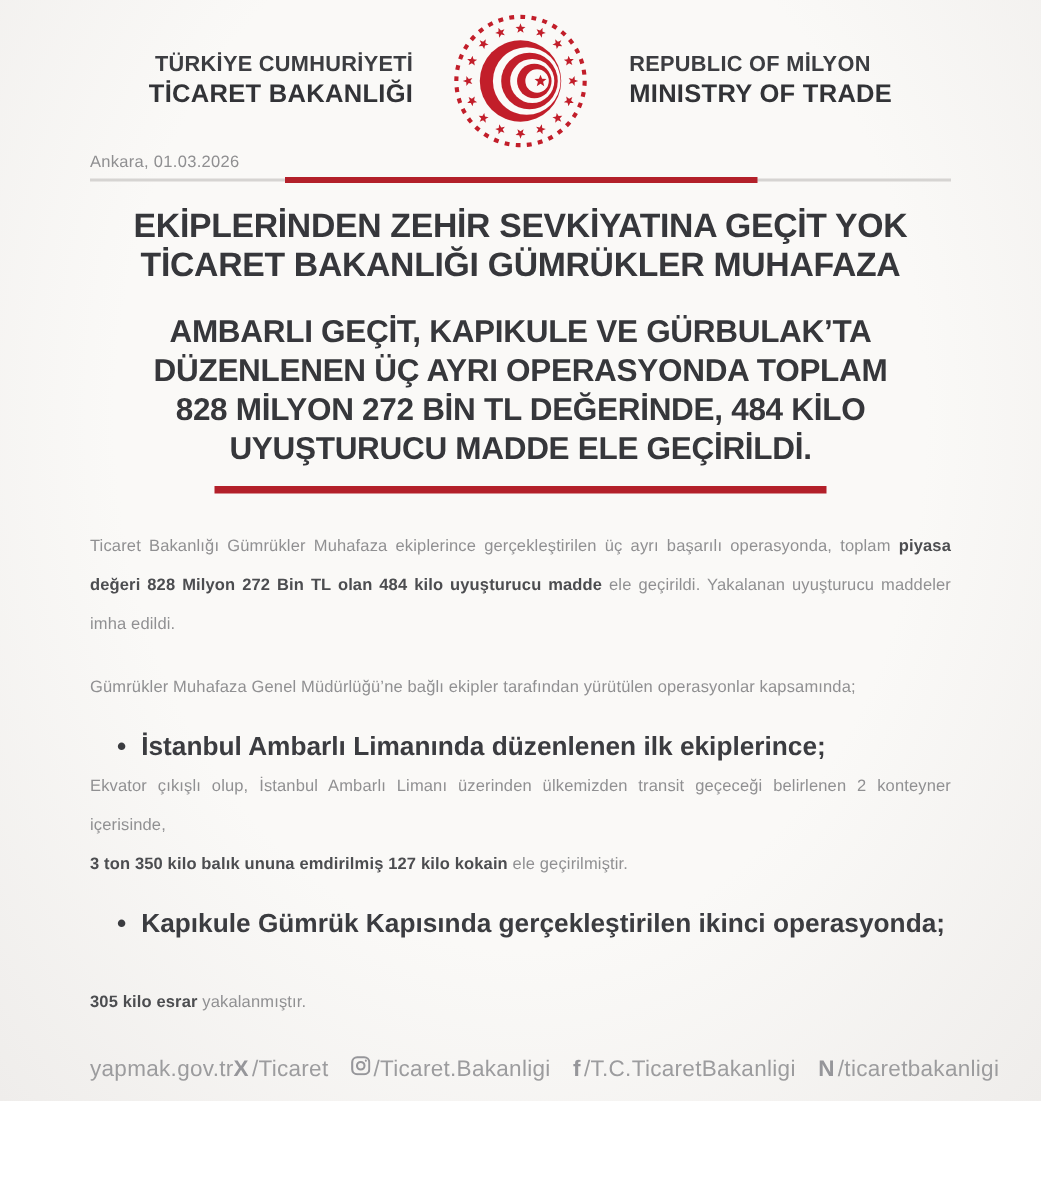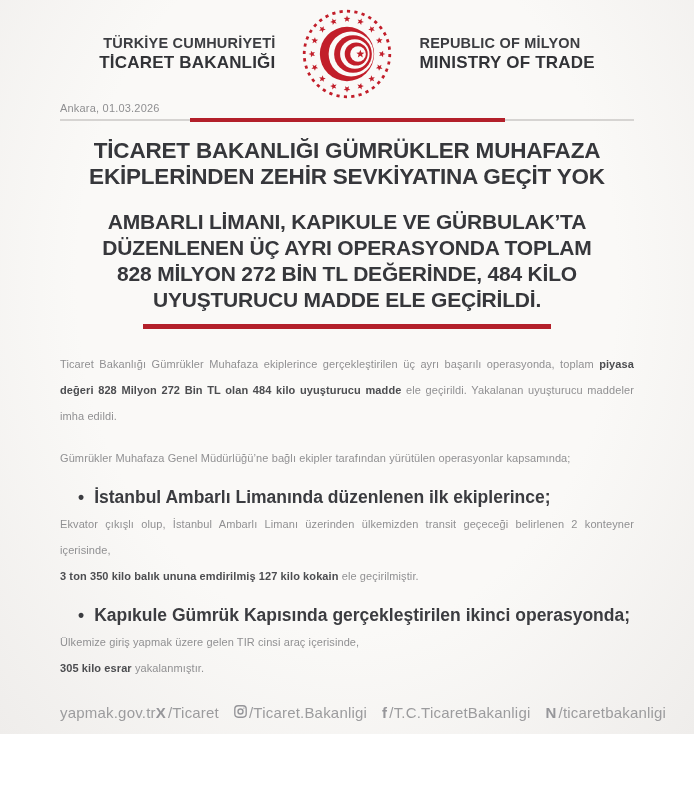--- a/index.html
+++ b/index.html
@@ -120,26 +120,26 @@
   </header>
 
   <div class="dateline-row">
     <div class="dateline">Ankara, 01.03.2026</div>
     <div class="rule">
       <span class="rule-red"></span>
     </div>
   </div>
 
   <h1 class="headline">
+    <div>EKİPLERİNDEN ZEHİR SEVKİYATINA GEÇİT YOK</div>
     <div>TİCARET BAKANLIĞI GÜMRÜKLER MUHAFAZA</div>
-    <div>EKİPLERİNDEN ZEHİR SEVKİYATINA GEÇİT YOK</div>
   </h1>
 
   <h2 class="subheadline">
-    <div>AMBARLI LİMANI, KAPIKULE VE GÜRBULAK’TA</div>
+    <div>AMBARLI GEÇİT, KAPIKULE VE GÜRBULAK’TA</div>
     <div>DÜZENLENEN ÜÇ AYRI OPERASYONDA TOPLAM</div>
     <div>828 MİLYON 272 BİN TL DEĞERİNDE, 484 KİLO</div>
     <div>UYUŞTURUCU MADDE ELE GEÇİRİLDİ.</div>
   </h2>
 
   <div class="red-rule"></div>
 
   <main class="content">
     <p class="para justify p1"><span>Ticaret Bakanlığı Gümrükler Muhafaza ekiplerince gerçekleştirilen üç ayrı başarılı operasyonda, toplam </span><strong>piyasa değeri 828 Milyon 272 Bin TL olan 484 kilo uyuşturucu madde</strong><span> ele geçirildi. Yakalanan uyuşturucu maddeler imha edildi.</span></p>
 
@@ -151,21 +151,21 @@
         <span>İstanbul Ambarlı Limanında düzenlenen ilk ekiplerince;</span>
       </div>
       <p class="para justify bullet-body"><span>Ekvator çıkışlı olup, İstanbul Ambarlı Limanı üzerinden ülkemizden transit geçeceği belirlenen 2 konteyner içerisinde,</span><br><strong>3 ton 350 kilo balık ununa emdirilmiş 127 kilo kokain</strong><span> ele geçirilmiştir.</span></p>
     </section>
 
     <section class="bullet">
       <div class="bullet-head">
         <span class="dot">•</span>
         <span>Kapıkule Gümrük Kapısında gerçekleştirilen ikinci operasyonda;</span>
       </div>
-      <p class="para bullet-body"><span>Ülkemize giriş yapmak üzere gelen TIR cinsi araç içerisinde,</span><br><strong>305 kilo esrar</strong><span> yakalanmıştır.</span></p>
+      <p class="para bullet-body"><br><strong>305 kilo esrar</strong><span> yakalanmıştır.</span></p>
     </section>
   </main>
 
   <footer class="footer">
     <div class="site">yapmak.gov.tr</div>
     <div class="socials">
 
       <span class="social">
         <span class="glyph-icon">X</span>
           <span>/Ticaret</span>

